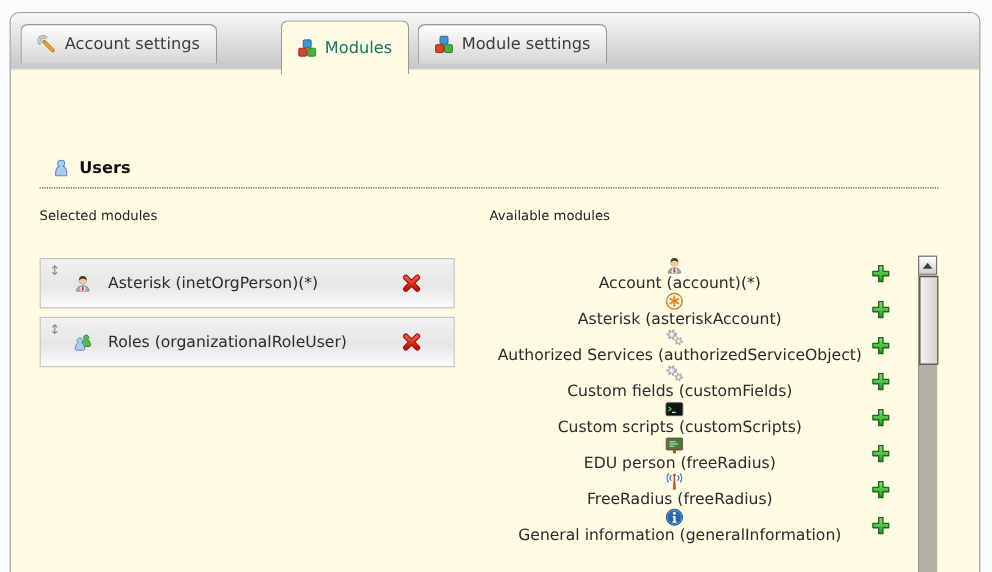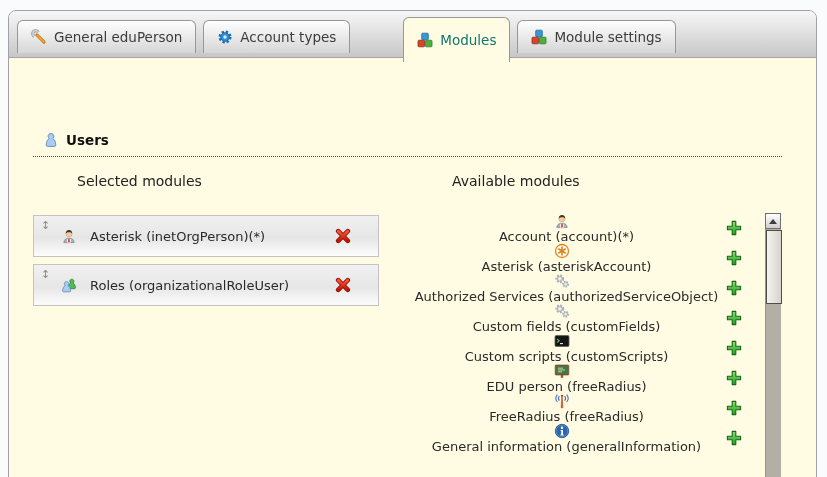--- a/index.html
+++ b/index.html
@@ -33,21 +33,21 @@
     margin-left:46px;
   }
   
   .content{position:absolute;top:47px;left:0;right:0;bottom:0;}
   .section-header{
     position:absolute;top:74px;left:24px;right:34px;
     display:flex;align-items:center;gap:7px;
     padding:0 0 8px 10px;border-bottom:1px dotted #444;
     font-weight:bold;font-size:13.5px;color:#101010;
   }
-  .col-heading{font-size:14px;color:#222;height:14px;margin-left:44px;}
+  .col-heading{font-size:11px;color:#222;height:14px;}
   .left-col{position:absolute;top:115px;left:24px;width:346px;}
   .right-col{position:absolute;top:115px;left:399px;width:373px;}
   
   .selected-list{margin-top:28px;display:flex;flex-direction:column;gap:7px;}
   .sel-row{
     height:42px;box-sizing:border-box;
     border:1px solid #c3c3c3;
     background:linear-gradient(#f1f1f1 0%,#e6e6e6 55%,#fcfcfc 100%);
     display:flex;align-items:center;padding:0 14px 0 7px;
   }
@@ -107,31 +107,21 @@
   <div class="tabbar">
       <div class="tab">
     <span class="icon16">
           <svg viewBox="0 0 16 16">
   <line x1="5.9" y1="5.9" x2="13" y2="13" stroke="#c87f1a" stroke-width="3.2" stroke-linecap="round"></line>
   <line x1="6.3" y1="6.3" x2="12.6" y2="12.6" stroke="#f0a83c" stroke-width="1.5" stroke-linecap="round"></line>
   <path d="M7.3 3.2 A3 3 0 1 0 3.2 7.3" fill="none" stroke="#8d9399" stroke-width="3.1"></path>
   <path d="M7.3 3.2 A3 3 0 1 0 3.2 7.3" fill="none" stroke="#c6ccd2" stroke-width="2.1"></path>
 </svg>
         </span>
-    <span class="tab-label">General eduPerson</span>
-  </div>
-      <div class="tab">
-    <span class="icon16">
-          <svg viewBox="0 0 16 16">
-  <circle cx="8" cy="8" r="5.2" fill="none" stroke="#1c70b8" stroke-width="2.6" stroke-dasharray="2.3 1.8"></circle>
-  <circle cx="8" cy="8" r="4.3" fill="#2e8fd6" stroke="#1a5d96" stroke-width="0.8"></circle>
-  <circle cx="8" cy="8" r="1.7" fill="#d6ecfa"></circle>
-</svg>
-        </span>
-    <span class="tab-label">Account types</span>
+    <span class="tab-label">Account settings</span>
   </div>
       <div class="tab active">
     <span class="icon16">
           <svg viewBox="0 0 16 16">
   <rect x="4.7" y="1.2" width="6.6" height="6.6" rx="1" fill="#3a97d3" stroke="#1e6a9e" stroke-width="0.8"></rect>
   <rect x="1" y="8.2" width="6.6" height="6.6" rx="1" fill="#d6452c" stroke="#97291a" stroke-width="0.8"></rect>
   <rect x="8.4" y="8.2" width="6.6" height="6.6" rx="1" fill="#4cb03c" stroke="#2d7d24" stroke-width="0.8"></rect>
 </svg>
         </span>
     <span class="tab-label">Modules</span>

